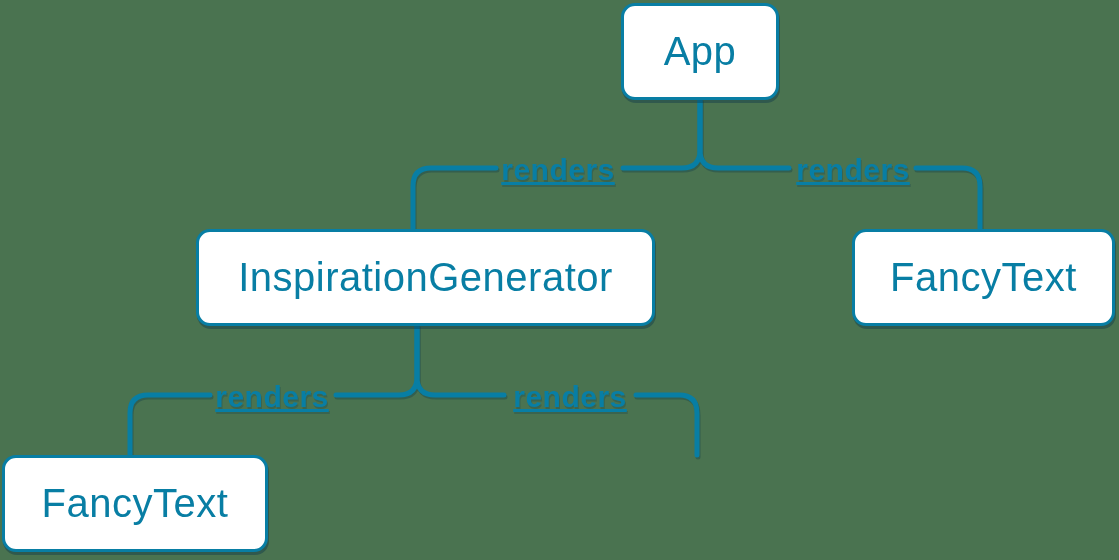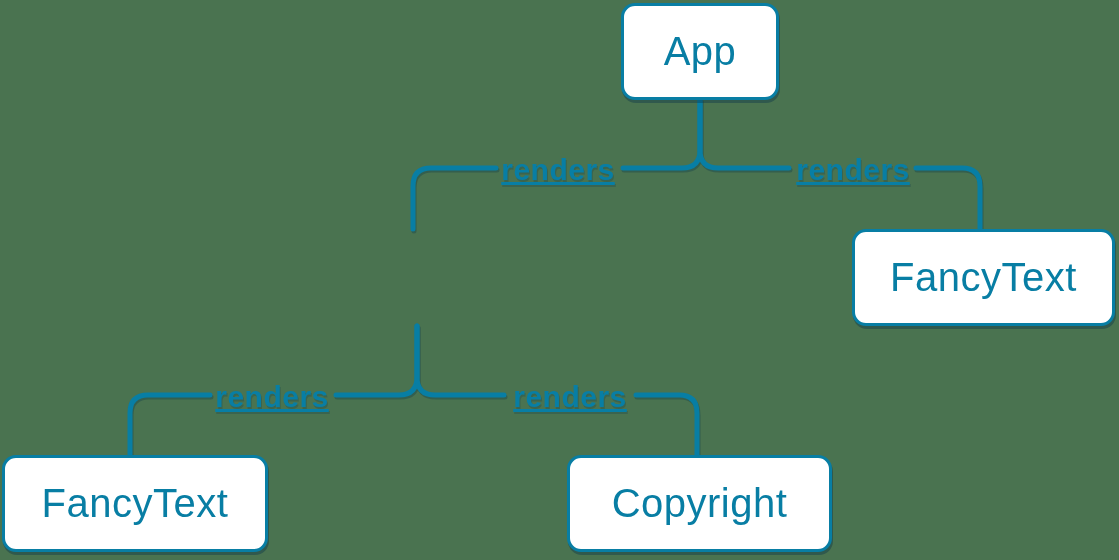--- a/index.html
+++ b/index.html
@@ -83,31 +83,31 @@
 
       <path class="edge" d="M417 326 L417 377 Q417 395 435 395 L504 395"></path>
       <path class="edge" d="M636 395 L679 395 Q697 395 697 413 L697 455"></path>
     </g>
   </svg>
 
   <div class="node node-app">
     <span>App</span>
   </div>
 
+  <div class="node node-ig">
+    <span>InspirationGenerator</span>
+  </div>
 
   <div class="node node-ft-top">
     <span>FancyText</span>
   </div>
 
   <div class="node node-ft-bottom">
     <span>FancyText</span>
   </div>
 
-  <div class="node node-copyright">
-    <span>Copyright</span>
-  </div>
 
   <div class="edge-label label-1">renders</div>
   <div class="edge-label label-2">renders</div>
   <div class="edge-label label-3">renders</div>
   <div class="edge-label label-4">renders</div>
 
 </div>
 
 </body></html>

